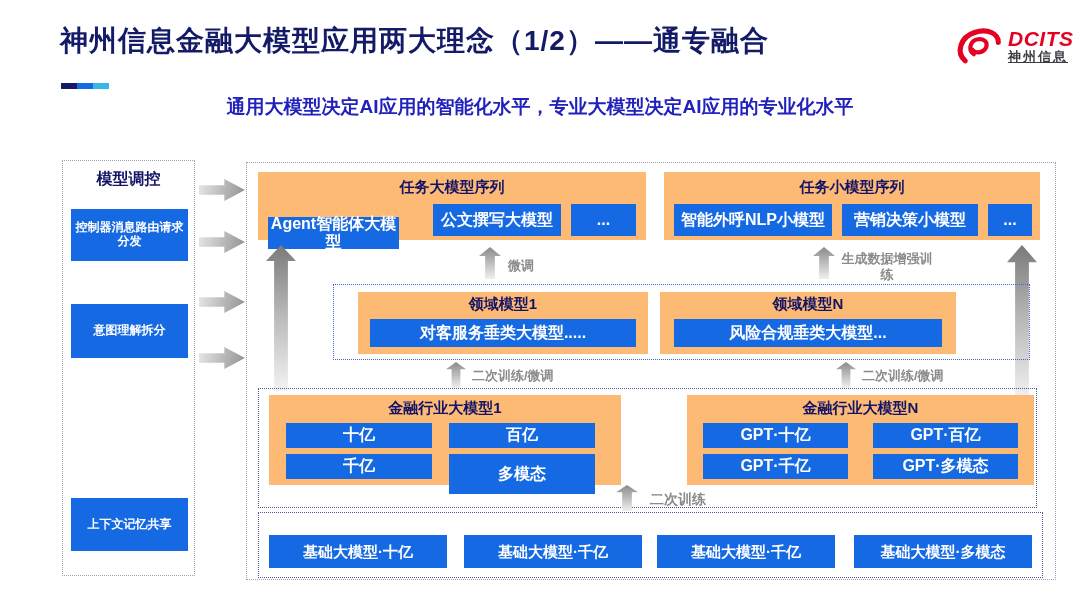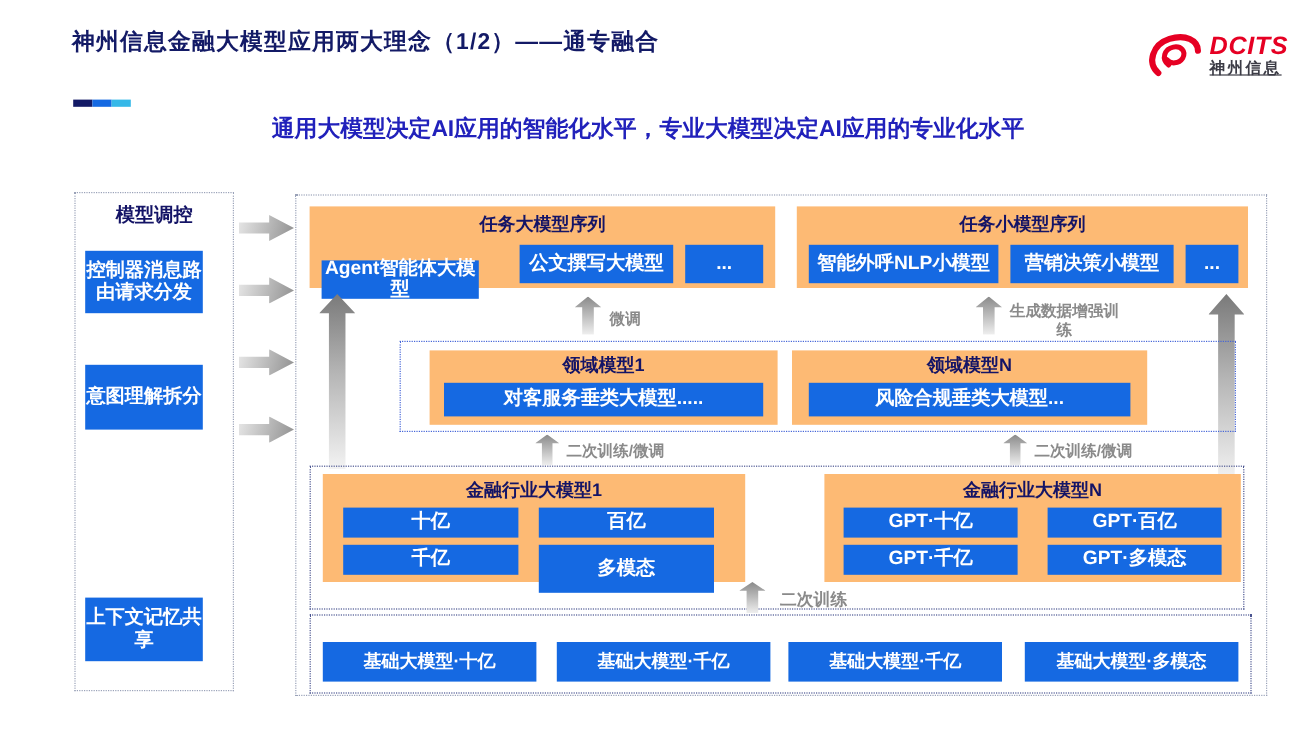--- a/index.html
+++ b/index.html
@@ -1,21 +1,21 @@
 <!DOCTYPE html>
 <html><head>
 <meta charset="utf-8">
 <style>
   html,body{margin:0;padding:0;background:#ffffff;}
   .slide{
     position:relative;width:1080px;height:608px;background:#ffffff;overflow:hidden;
     font-family:"Liberation Sans",sans-serif;
   }
   
-  .title{position:absolute;left:60px;top:22px;font-size:19px;font-weight:700;color:#131a66;letter-spacing:1px;white-space:nowrap;}
+  .title{position:absolute;left:60px;top:22px;font-size:28px;font-weight:700;color:#131a66;letter-spacing:1px;white-space:nowrap;}
   .title-bar{position:absolute;left:61px;top:83px;display:flex;}
   .title-bar span{width:16px;height:6px;display:block;}
   .seg-navy{background:#131a66;} .seg-blue{background:#1569e2;} .seg-cyan{background:#35b8e8;}
   .subtitle{position:absolute;left:0;top:94px;width:1080px;text-align:center;font-size:19px;font-weight:700;color:#2121bb;}
   .logo{position:absolute;left:952px;top:20px;width:130px;height:52px;display:flex;align-items:center;}
   .logo-text{margin-left:4px;line-height:1.05;}
   .logo-brand{font-size:21px;font-weight:700;font-style:italic;color:#e60023;letter-spacing:0.5px;}
   .logo-cn{font-size:13px;font-weight:700;color:#3c3c46;letter-spacing:2px;text-decoration:underline;}
   
   .blue-btn{position:absolute;background:#1569e2;color:#ffffff;font-weight:700;font-size:16px;
@@ -29,21 +29,21 @@
   .arrow-label{position:absolute;color:#8a8a8a;font-weight:700;font-size:13px;line-height:1.25;}
   .up-arrow{position:absolute;background:linear-gradient(to bottom,#8a8a8a,#efefef);
     clip-path:polygon(50% 0,100% 28%,72% 28%,72% 100%,28% 100%,28% 28%,0 28%);}
   .tall-arrow{position:absolute;background:linear-gradient(to bottom,#7a7a7a 0%,#b5b5b5 45%,#f3f3f3 100%);
     clip-path:polygon(50% 0,100% 11%,73% 11%,73% 100%,27% 100%,27% 11%,0 11%);}
   .r-arrow{position:absolute;width:46px;height:26px;background:linear-gradient(105deg,#e8e8e8,#8f8f8f);
     clip-path:polygon(0 32%,55% 32%,55% 8%,100% 50%,55% 92%,55% 68%,0 68%);}
   
   .sidebar{position:absolute;left:62px;top:160px;width:133px;height:416px;box-sizing:border-box;}
   .sidebar-title{position:absolute;top:8px;left:0;width:100%;text-align:center;color:#141466;font-weight:700;font-size:16px;}
-  .side-btn{left:8px;width:98px;font-size:16px;padding:0 0;box-sizing:border-box;}
+  .side-btn{left:8px;width:117px;font-size:12px;padding:0 0;box-sizing:border-box;}
   
   .main-box{left:246px;top:162px;width:810px;height:418px;}
   .domain-box{left:333px;top:284px;width:697px;height:76px;}
   .industry-box{left:258px;top:388px;width:779px;height:120px;}
   .base-box{left:258px;top:512px;width:785px;height:66px;}
 </style>
 </head>
 <body>
 
 <div class="slide">

